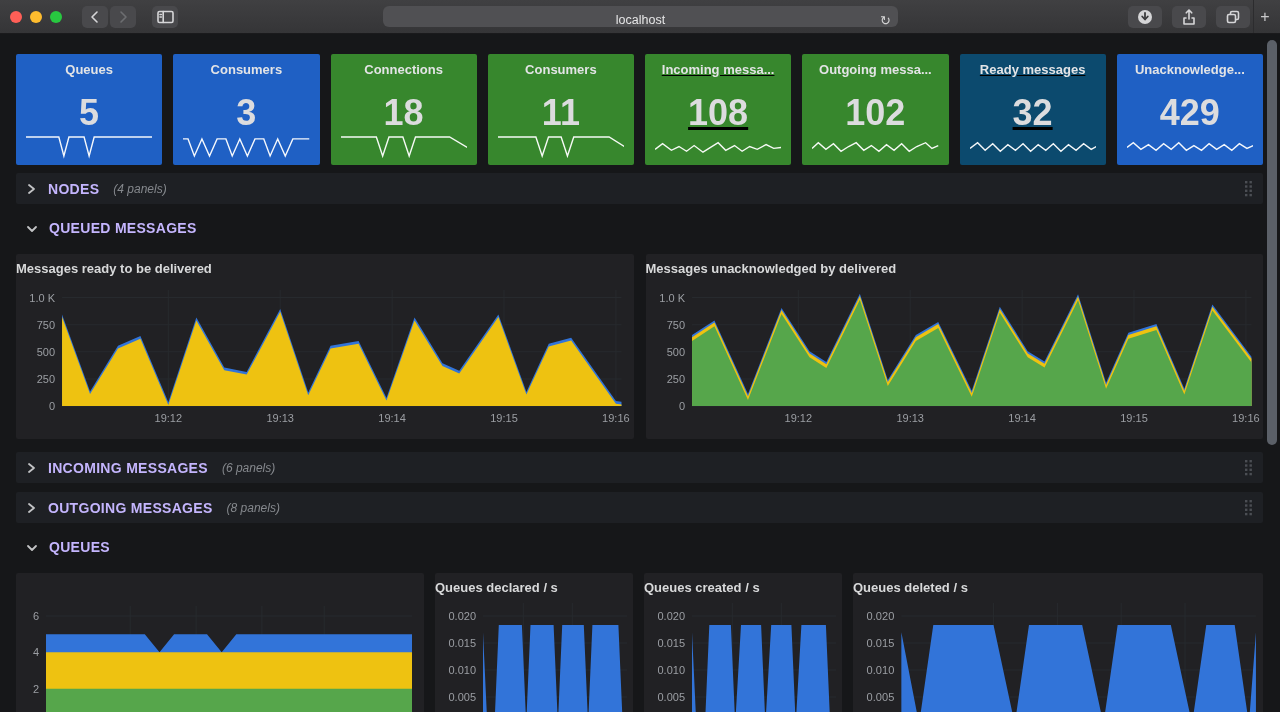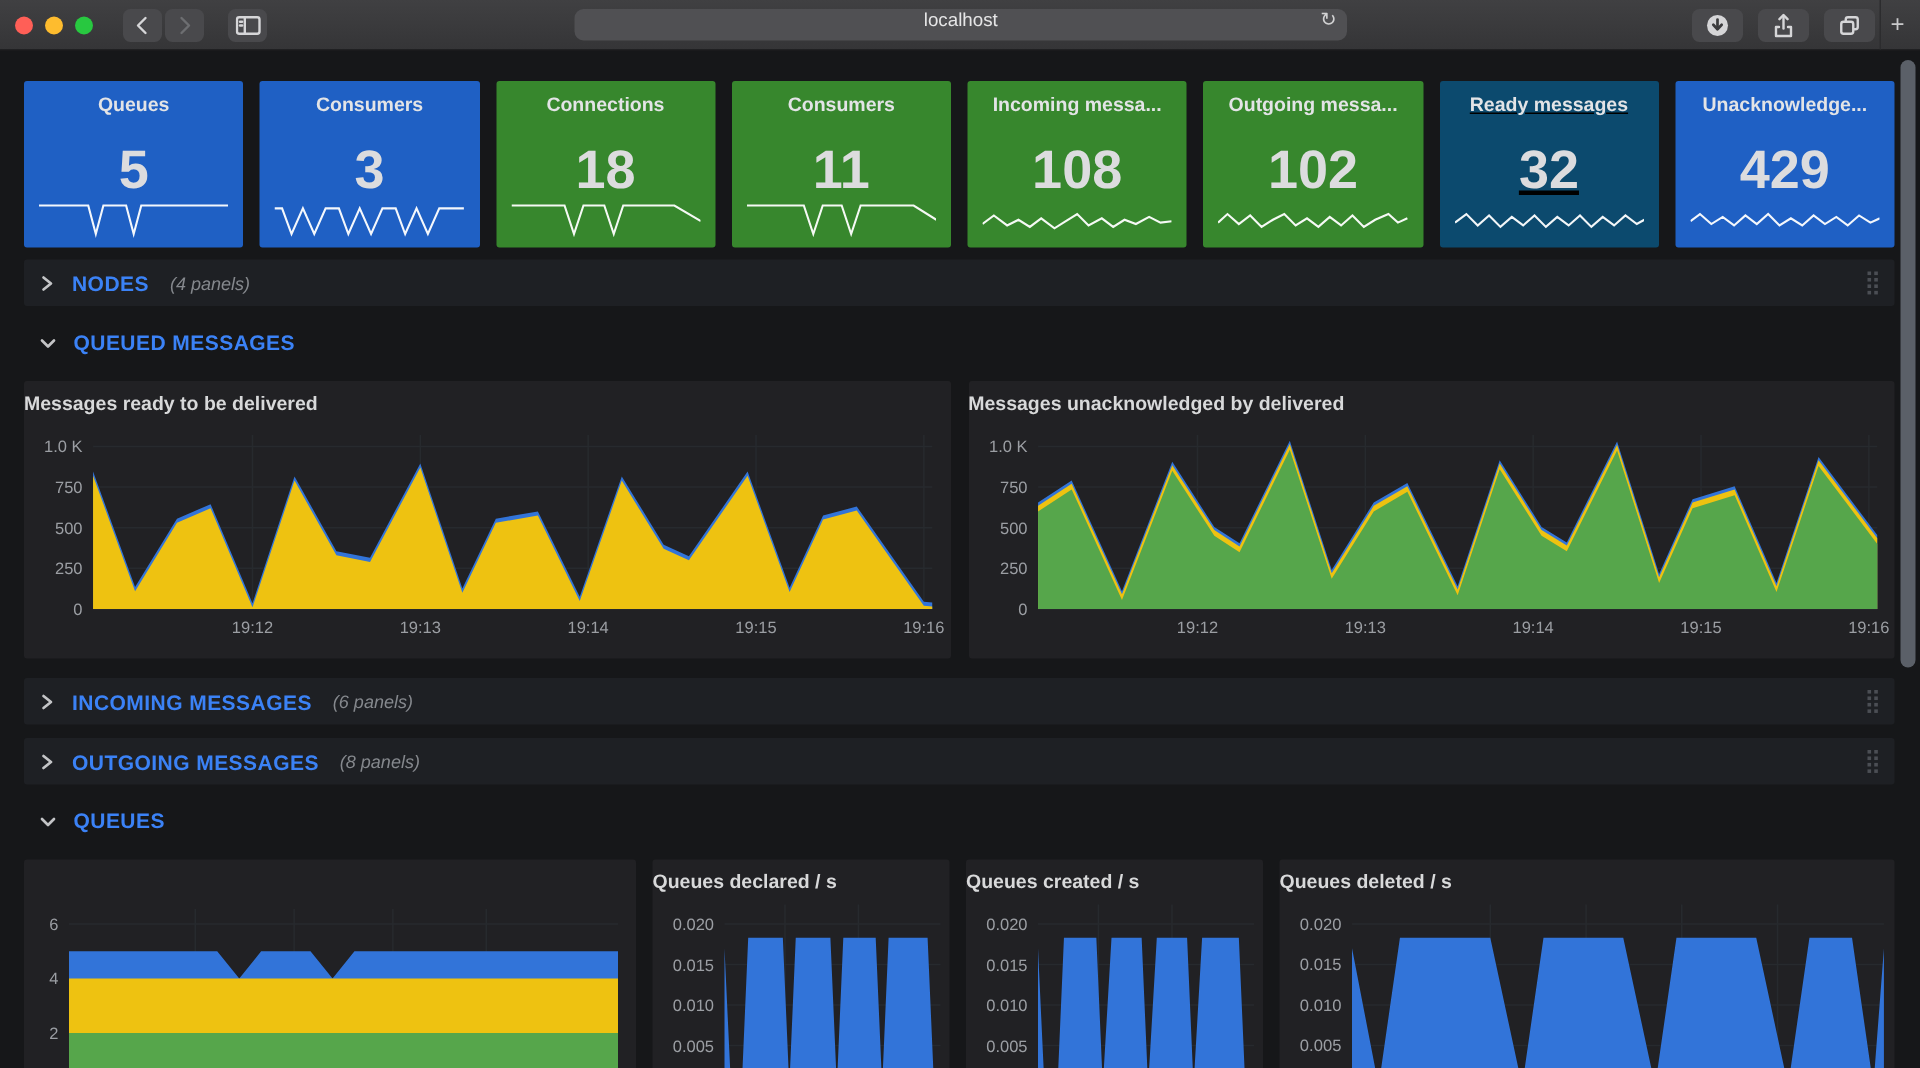--- a/index.html
+++ b/index.html
@@ -9,42 +9,42 @@
   .chrome{position:relative;height:33px;background:linear-gradient(#404042,#353537);
           border-bottom:1px solid #1a1a1c;display:flex;align-items:center;}
   .lights{display:flex;gap:8px;margin-left:10px;}
   .light{width:12px;height:12px;border-radius:50%;}
   .navgroup{display:flex;gap:2px;margin-left:20px;}
   .tool-btn{width:26px;height:22px;border-radius:5px;background:#49494c;display:flex;
             align-items:center;justify-content:center;}
   .tool-btn.wide{width:34px;}
   .sidebar-btn{margin-left:16px;}
   .urlbar{position:absolute;left:383px;top:6px;width:515px;height:21px;border-radius:6px;
-          background:#505053;display:flex;align-items:flex-start;justify-content:center;}
+          background:#505053;display:flex;align-items:flex-end;justify-content:center;}
   .urlbar .url-text{color:#e6e6e7;font-size:12.5px;}
   .urlbar .reload{position:absolute;right:7px;color:#d2d2d3;font-size:13px;line-height:1;}
   .right-tools{position:absolute;right:30px;top:6px;display:flex;gap:10px;}
   .chrome-sep{position:absolute;right:26px;top:0;width:1px;height:33px;background:#2c2c2e;}
   .newtab{position:absolute;right:5px;top:6px;width:20px;height:21px;display:flex;
           align-items:center;justify-content:center;color:#c9c9cb;font-size:16px;}
   
   .content{position:absolute;top:34px;left:0;width:1280px;height:678px;background:#161719;
            padding:20px 17px 0 16px;box-sizing:border-box;}
   .stats-row{display:flex;gap:11px;margin-bottom:8px;}
   .stat{flex:1 1 0;height:111px;border-radius:2px;position:relative;overflow:hidden;}
   .stat-title{text-align:center;margin-top:8px;font-size:13px;font-weight:700;color:#e3e4e6;
               white-space:nowrap;overflow:hidden;}
   .stat-value{text-align:center;margin-top:18px;font-size:36px;font-weight:700;color:#dcdcde;line-height:1;}
   .spark{position:absolute;left:10px;right:10px;bottom:4px;width:calc(100% - 20px);height:28px;}
   .rowhead{height:31px;display:flex;align-items:center;border-radius:2px;margin-bottom:9px;
            position:relative;}
   .rowhead.collapsed{background:#1e2024;}
   .rowhead.expanded{background:transparent;height:30px;margin-bottom:11px;}
   .rowhead .chev{margin:0 10px 0 9px;display:flex;}
-  .row-label{font-size:14px;font-weight:700;color:#3b82f6;letter-spacing:.3px;}
+  .row-label{font-size:14px;font-weight:700;color:#c4b5fd;letter-spacing:.3px;}
   .row-count{font-size:12px;font-style:italic;color:#85888d;margin-left:14px;}
   .drag{position:absolute;right:10px;top:7px;}
   .charts-row{display:flex;gap:12px;margin-bottom:13px;}
   .panel{background:#212124;border-radius:2px;position:relative;}
   .big-chart{flex:1 1 0;height:185px;}
   .panel-title{position:absolute;top:7px;left:0;right:0;text-align:left;font-size:13px;
                font-weight:700;color:#d8d9da;z-index:2;}
   .panel svg.chart{position:absolute;inset:0;width:100%;height:100%;}
   svg text{fill:#9b9ea3;font-size:11px;font-family:"Liberation Sans",sans-serif;}
   .bottom-row{display:flex;gap:11px;}
@@ -137,21 +137,21 @@
           <polyline fill="none" stroke="rgba(255,255,255,0.95)" stroke-width="1.4" vector-effect="non-scaling-stroke" points="0,4 28,4 33,23 38,4 49,4 54,23 59,4 86,4 100,14.450000000000001"></polyline>
         </svg>
       </div>
       <div class="stat" style="background: rgb(55, 135, 45);">
         <div class="stat-title">Consumers</div>
         <div class="stat-value">11</div>
         <svg class="spark" preserveAspectRatio="none" viewBox="0 0 100 28">
           <polyline fill="none" stroke="rgba(255,255,255,0.95)" stroke-width="1.4" vector-effect="non-scaling-stroke" points="0,4 30,4 35,23 40,4 50,4 55,23 60,4 88,4 100,13.5"></polyline>
         </svg>
       </div>
-      <div class="stat" style="background: rgb(55, 135, 45);">
+      <div class="stat" style="background: rgb(55, 135, 45); text-decoration: underline;">
         <div class="stat-title">Incoming messa...</div>
         <div class="stat-value">108</div>
         <svg class="spark" preserveAspectRatio="none" viewBox="0 0 100 28">
           <polyline fill="none" stroke="rgba(255,255,255,0.95)" stroke-width="1.4" vector-effect="non-scaling-stroke" points="0,16.35 6,10.649999999999999 13,17.299999999999997 19,13.5 25,18.25 31,12.55 38,19.200000000000003 44,14.450000000000001 50,9.7 56,17.299999999999997 63,12.55 69,18.25 75,13.5 81,16.35 88,11.600000000000001 94,15.4 100,14.450000000000001"></polyline>
         </svg>
       </div>
       <div class="stat" style="background: rgb(55, 135, 45);">
         <div class="stat-title">Outgoing messa...</div>
         <div class="stat-value">102</div>
         <svg class="spark" preserveAspectRatio="none" viewBox="0 0 100 28">

